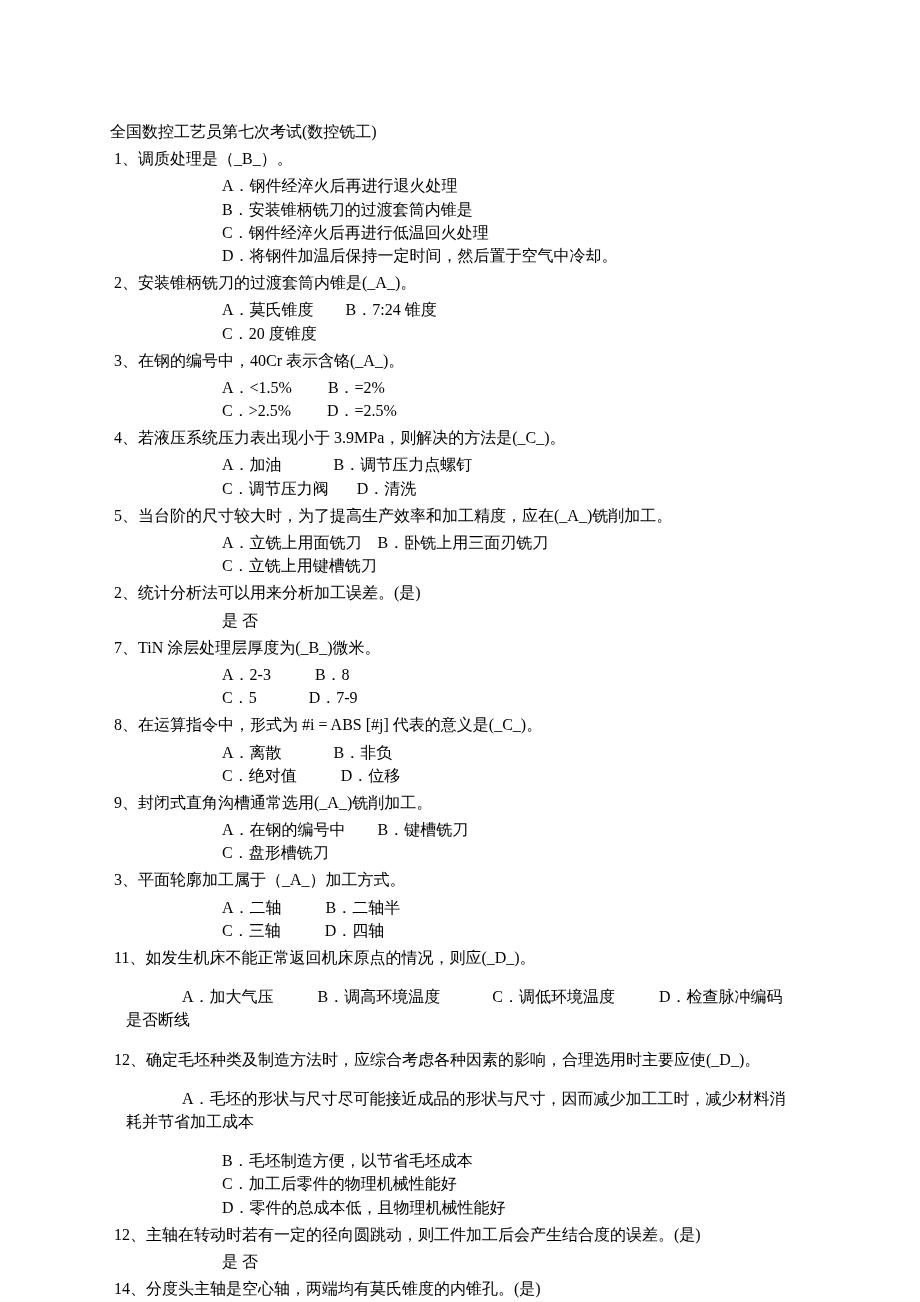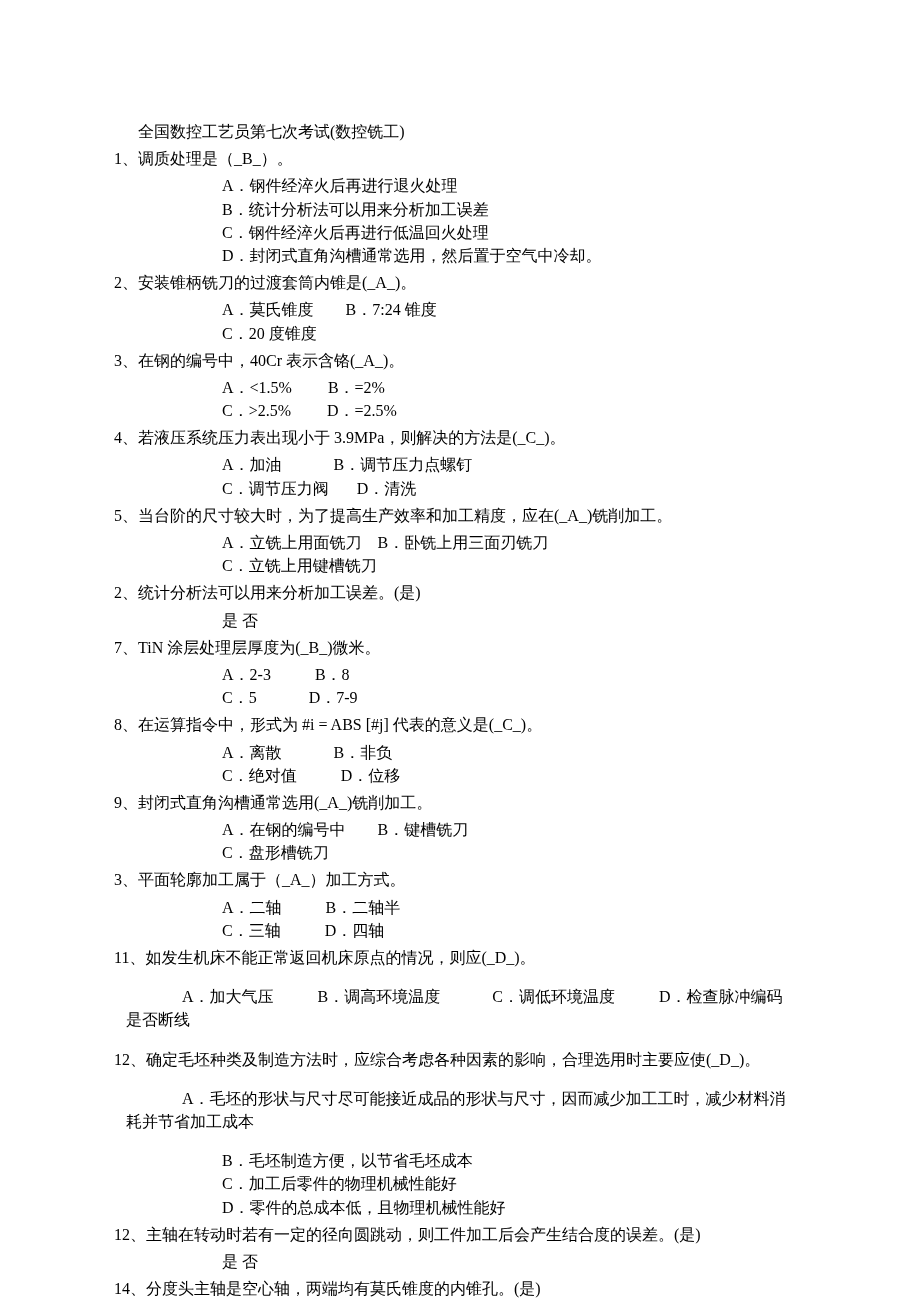--- a/index.html
+++ b/index.html
@@ -8,21 +8,20 @@
     line-height: 1.45;
     color: #000;
     background: #fff;
     margin: 0;
     padding: 120px 110px 60px 110px;
     width: 920px;
     box-sizing: border-box;
   }
   .title {
     margin-bottom: 0;
-    margin-left: 28px;
   }
   .q {
     margin: 4px;
   }
   .opt-line {
     margin: 0;
     padding-left: 7em;
     white-space: pre;
   }
   .long-line {
@@ -30,23 +29,23 @@
     white-space: pre-wrap;
   }
 </style>
 </head>
 <body>
 
 <div class="title">全国数控工艺员第七次考试(数控铣工)</div>
 
 <div class="q">1、调质处理是（_B_）。</div>
 <div class="opt-line">A．钢件经淬火后再进行退火处理</div>
-<div class="opt-line">B．统计分析法可以用来分析加工误差</div>
+<div class="opt-line">B．安装锥柄铣刀的过渡套筒内锥是</div>
 <div class="opt-line">C．钢件经淬火后再进行低温回火处理</div>
-<div class="opt-line">D．封闭式直角沟槽通常选用，然后置于空气中冷却。</div>
+<div class="opt-line">D．将钢件加温后保持一定时间，然后置于空气中冷却。</div>
 
 <div class="q">2、安装锥柄铣刀的过渡套筒内锥是(_A_)。</div>
 <div class="opt-line">A．莫氏锥度        B．7:24 锥度</div>
 <div class="opt-line">C．20 度锥度</div>
 
 <div class="q">3、在钢的编号中，40Cr 表示含铬(_A_)。</div>
 <div class="opt-line">A．&lt;1.5%         B．=2%</div>
 <div class="opt-line">C．&gt;2.5%         D．=2.5%</div>
 
 <div class="q">4、若液压系统压力表出现小于 3.9MPa，则解决的方法是(_C_)。</div>

